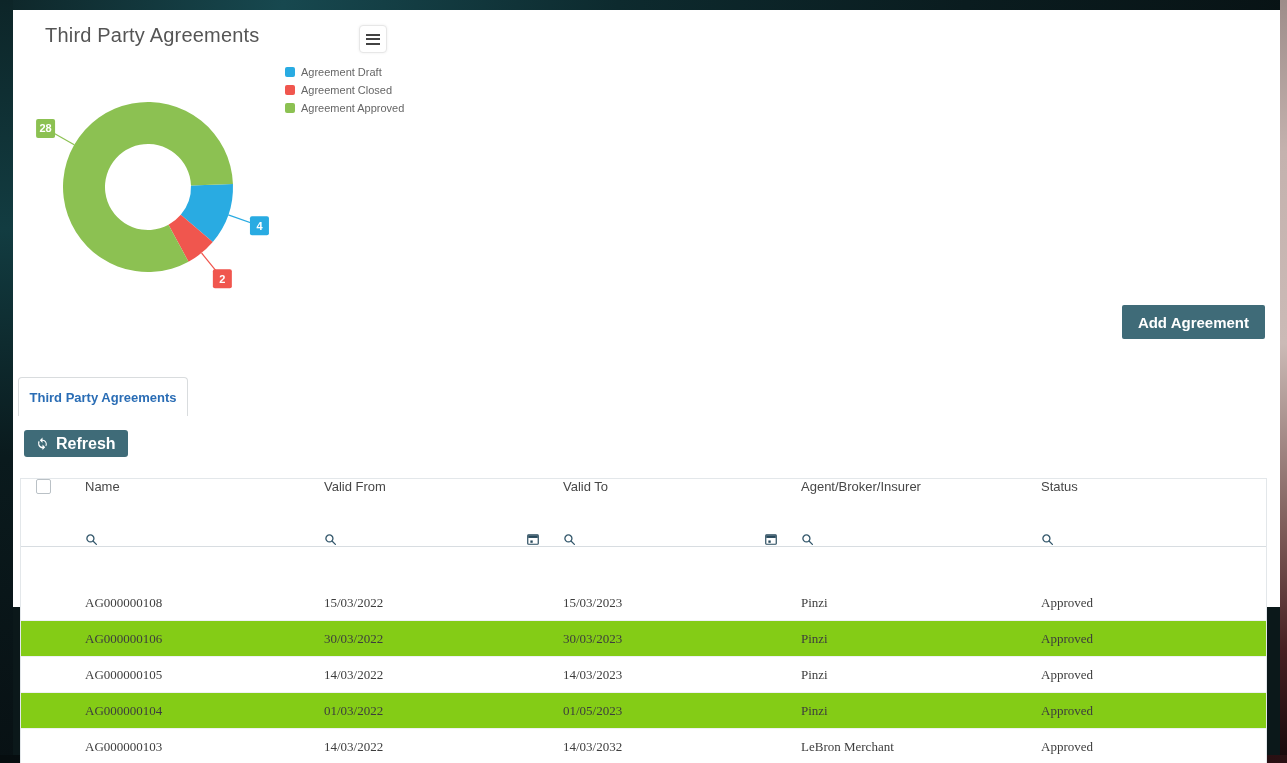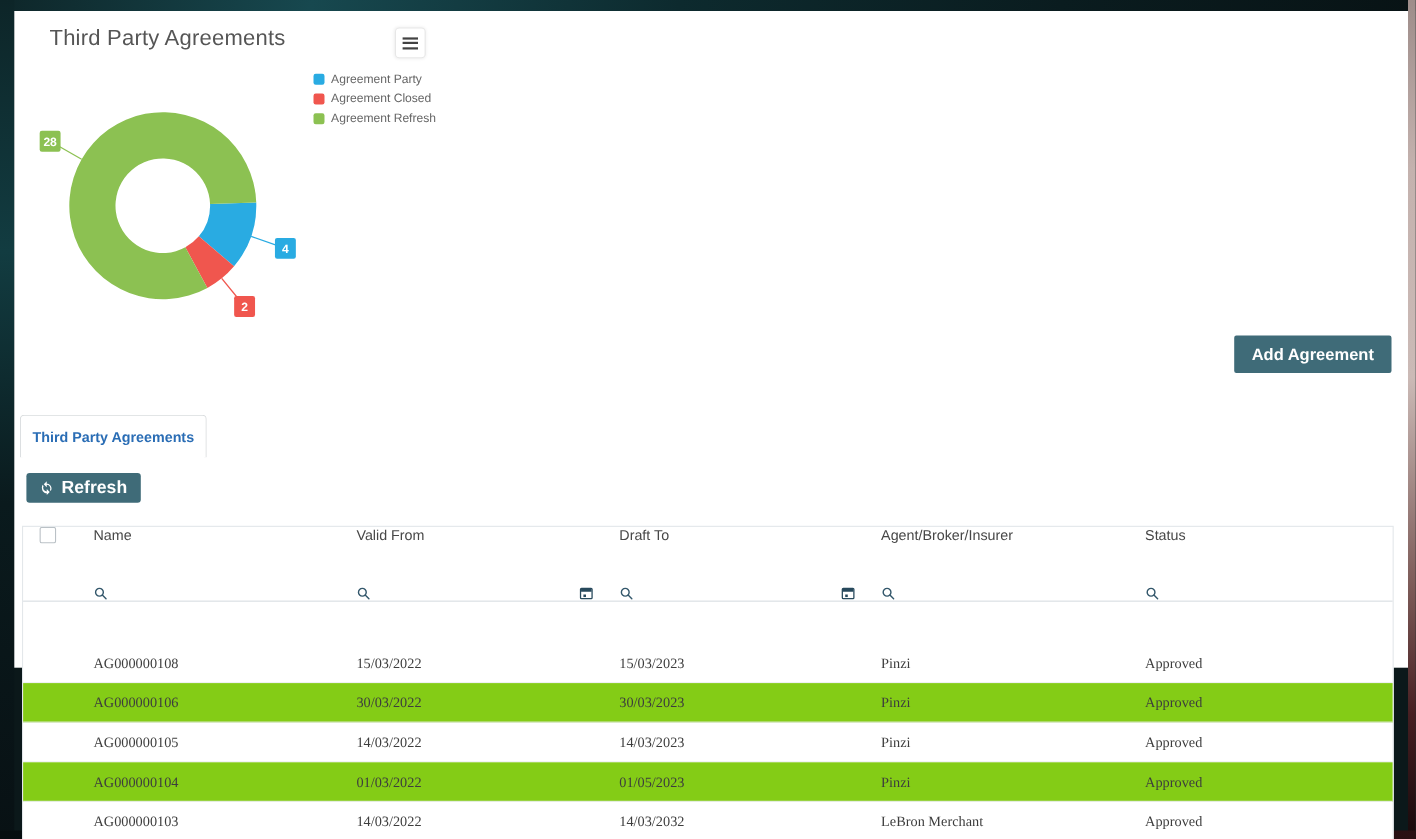--- a/index.html
+++ b/index.html
@@ -78,29 +78,29 @@
     <span class="hamburger">
         <i></i>
         <i></i>
         <i></i>
       </span>
   </button>
 
   <div class="legend">
       <div class="legend-item">
         <span class="legend-swatch" style="background: rgb(41, 171, 226);"></span>
-        <span class="legend-label">Agreement Party</span>
+        <span class="legend-label">Agreement Draft</span>
       </div>
       <div class="legend-item">
         <span class="legend-swatch" style="background: rgb(240, 86, 78);"></span>
         <span class="legend-label">Agreement Closed</span>
       </div>
       <div class="legend-item">
         <span class="legend-swatch" style="background: rgb(140, 193, 82);"></span>
-        <span class="legend-label">Agreement Refresh</span>
+        <span class="legend-label">Agreement Approved</span>
       </div>
     </div>
 
   <svg class="donut" viewBox="0 0 300 240">
       <path d="M219.94822029662313 124.0335427802874 A85 85 0 0 1 199.77598160721374 182.03700761144182 L167.76902598953166 154.84225090931764 A43 43 0 0 0 177.9738055618211 125.49932164179245 Z" fill="#29abe2"></path>
       <path d="M199.77598160721374 182.03700761144182 A85 85 0 0 1 175.52014364962187 201.72026471188394 L155.49842561098518 164.79966332483542 A43 43 0 0 0 167.76902598953166 154.84225090931764 Z" fill="#f0564e"></path>
       <path d="M175.52014364962187 201.72026471188394 A85 85 0 1 1 219.94822029662313 124.03354278028742 L177.9738055618211 125.49932164179246 A43 43 0 1 0 155.49842561098518 164.79966332483542 Z" fill="#8cc152"></path>
       <line x1="215.2834643126464" y1="154.9206976624874" x2="246.4523386928503" y2="165.76049793145313" stroke="#29abe2" stroke-width="1.2"></line>
       <rect x="236.9523386928503" y="156.26049793145313" width="19" height="19" rx="2" fill="#29abe2"></rect>
       <text x="246.4523386928503" y="169.76049793145313" text-anchor="middle" font-size="11" font-weight="bold" fill="#fff">4</text>
@@ -130,21 +130,21 @@
         <div class="t-cell t-check">
           <input type="checkbox" class="cb" style="">
         </div>
         <div class="t-cell t-h">
           <span>Name</span>
         </div>
         <div class="t-cell t-h">
           <span>Valid From</span>
         </div>
         <div class="t-cell t-h">
-          <span>Draft To</span>
+          <span>Valid To</span>
         </div>
         <div class="t-cell t-h">
           <span>Agent/Broker/Insurer</span>
         </div>
         <div class="t-cell t-h">
           <span>Status</span>
         </div>
       </div>
     <div class="t-filter">
         <div class="t-cell t-check"></div>

